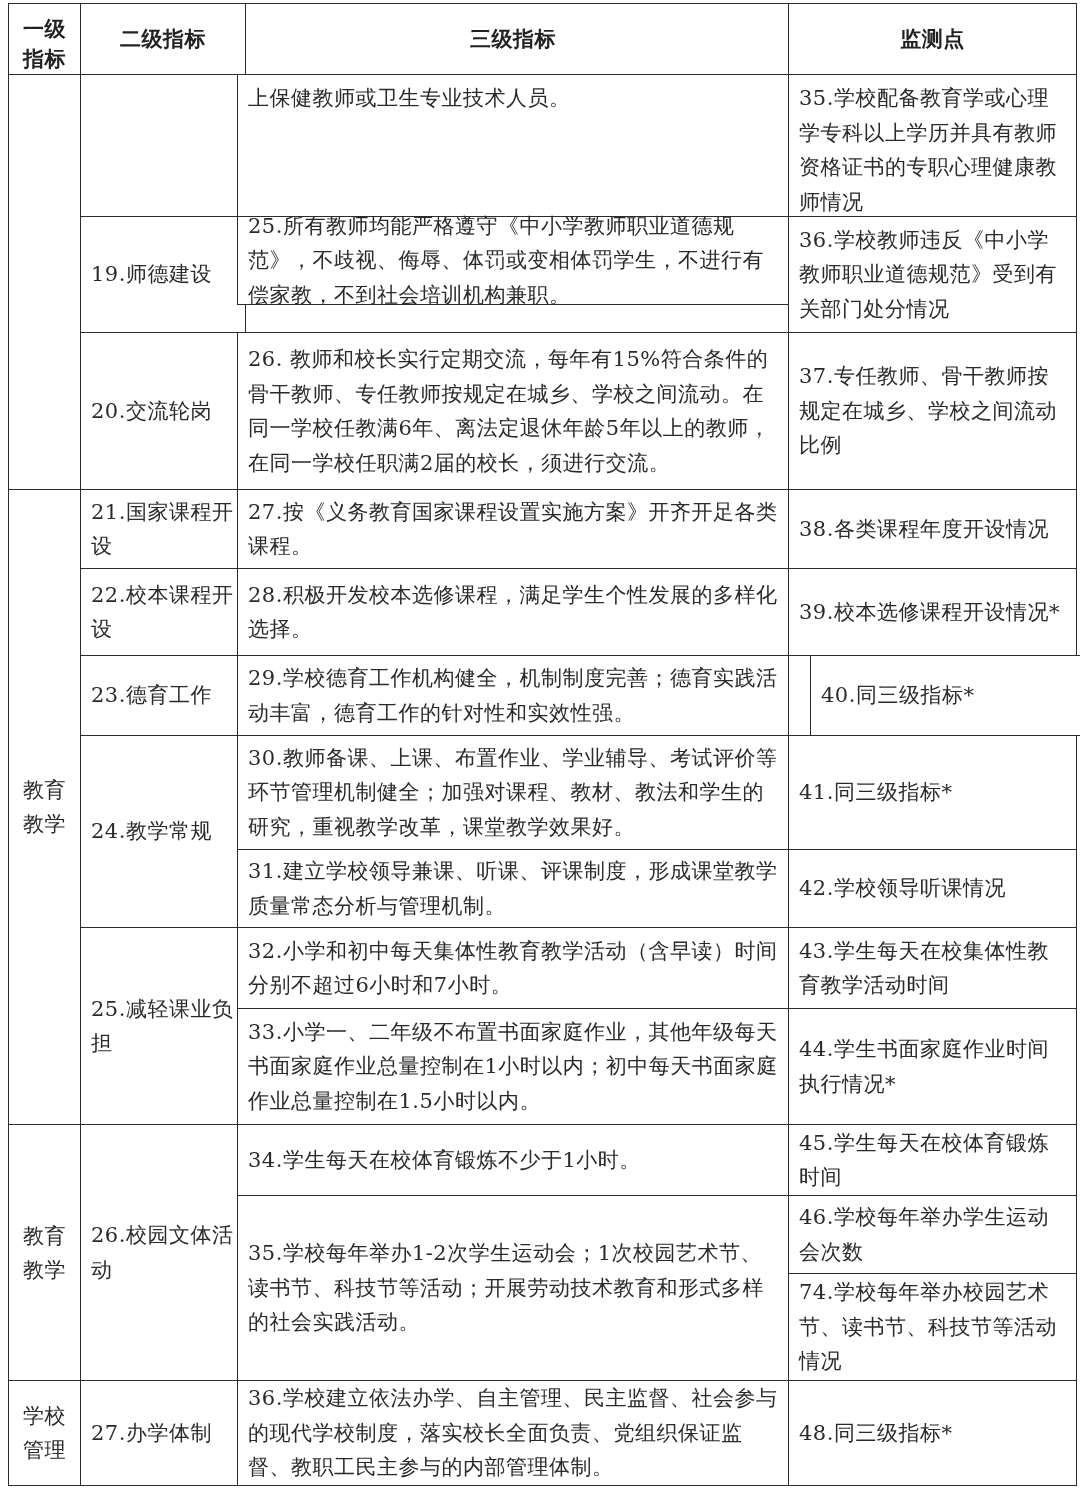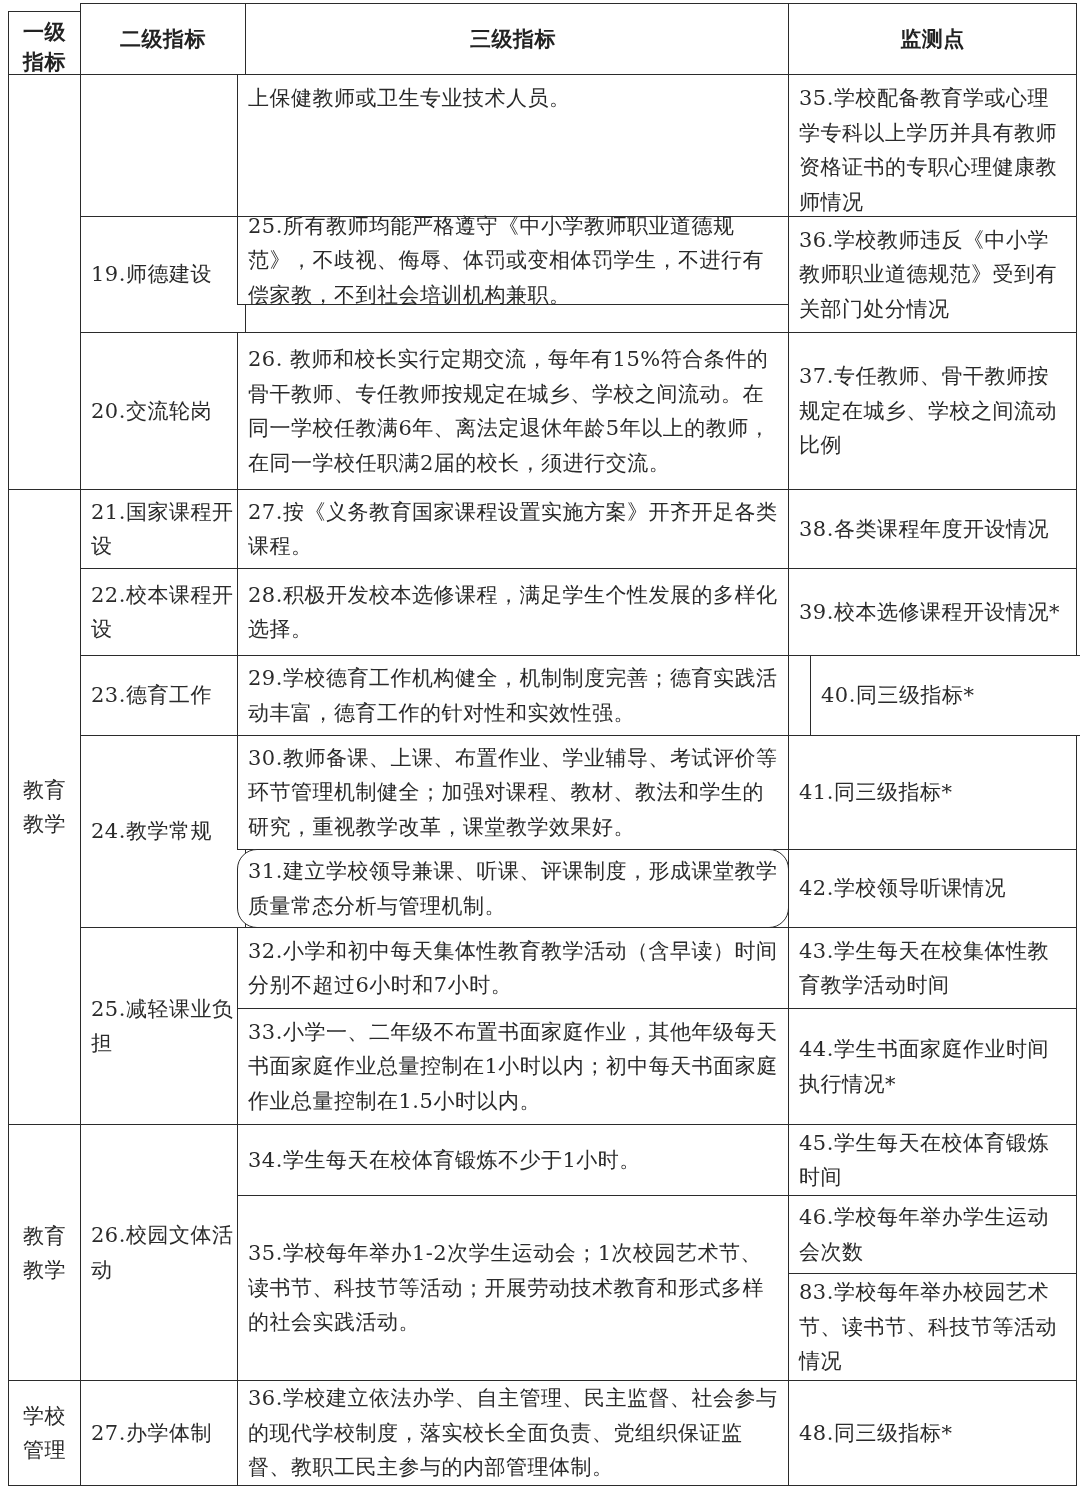--- a/index.html
+++ b/index.html
@@ -17,21 +17,21 @@
     .c2 { left: 72px; width: 166px; }
     .c3 { left: 229px; width: 552px; }
     .c4 { left: 780px; width: 289px; }
     .c1 .txt { font-family: "DejaVu Sans", "Liberation Sans", sans-serif; font-size: 21px; line-height: 34px; }
   </style>
 </head>
 <body>
 
 <div class="tbl">
 
-  <div class="cell center hdr c1" style="top:8px;height:72px;">
+  <div class="cell center hdr c1" style="top:0;height:72px;align-items:flex-end;">
     <span class="txt" style="line-height:30px;"><span>一级</span><br><span>指标</span></span>
   </div>
   <div class="cell center hdr c3" style="top:0;height:72px;">三级指标</div>
   <div class="cell center hdr c2" style="top:0;height:72px;">二级指标</div>
   <div class="cell center hdr c4" style="top:0;height:72px;">监测点</div>
 
   <div class="cell center c1" style="top:71px;height:416px;">
     <span class="txt"><span></span><br><span></span></span>
   </div>
 
@@ -91,21 +91,21 @@
       <span class="txt">40.同三级指标*</span>
     </div>
 
   <div class="cell c2" style="top:732px;height:193px;">24.教学常规</div>
   <div class="cell c3" style="top:732px;height:115px;">
       <span class="txt">30.教师备课、上课、布置作业、学业辅导、考试评价等环节管理机制健全；加强对课程、教材、教法和学生的研究，重视教学改革，课堂教学效果好。</span>
     </div>
   <div class="cell c4" style="top:732px;height:115px;">
       <span class="txt">41.同三级指标*</span>
     </div>
-  <div class="cell c3" style="top:846px;height:79px;border-radius:20px;">
+  <div class="cell c3" style="top:846px;height:79px;">
       <span class="txt">31.建立学校领导兼课、听课、评课制度，形成课堂教学质量常态分析与管理机制。</span>
     </div>
   <div class="cell c4" style="top:846px;height:79px;">
       <span class="txt">42.学校领导听课情况</span>
     </div>
 
   <div class="cell c2" style="top:924px;height:198px;">
       <span class="txt">25.减轻课业负担</span>
     </div>
   <div class="cell c3" style="top:924px;height:82px;">
@@ -133,21 +133,21 @@
   <div class="cell c4" style="top:1121px;height:72px;">
       <span class="txt">45.学生每天在校体育锻炼时间</span>
     </div>
   <div class="cell c3" style="top:1192px;height:186px;">
       <span class="txt">35.学校每年举办1-2次学生运动会；1次校园艺术节、读书节、科技节等活动；开展劳动技术教育和形式多样的社会实践活动。</span>
     </div>
   <div class="cell c4" style="top:1192px;height:79px;">
       <span class="txt">46.学校每年举办学生运动会次数</span>
     </div>
   <div class="cell c4" style="top:1270px;height:108px;">
-      <span class="txt">83.学校每年举办校园艺术节、读书节、科技节等活动情况</span>
+      <span class="txt">74.学校每年举办校园艺术节、读书节、科技节等活动情况</span>
     </div>
 
   <div class="cell center c1" style="top:1377px;height:106px;">
     <span class="txt"><span>学校</span><br><span>管理</span></span>
   </div>
   <div class="cell c2" style="top:1377px;height:106px;">27.办学体制</div>
   <div class="cell c3" style="top:1377px;height:106px;">
       <span class="txt">36.学校建立依法办学、自主管理、民主监督、社会参与的现代学校制度，落实校长全面负责、党组织保证监督、教职工民主参与的内部管理体制。</span>
     </div>
   <div class="cell c4" style="top:1377px;height:106px;">

